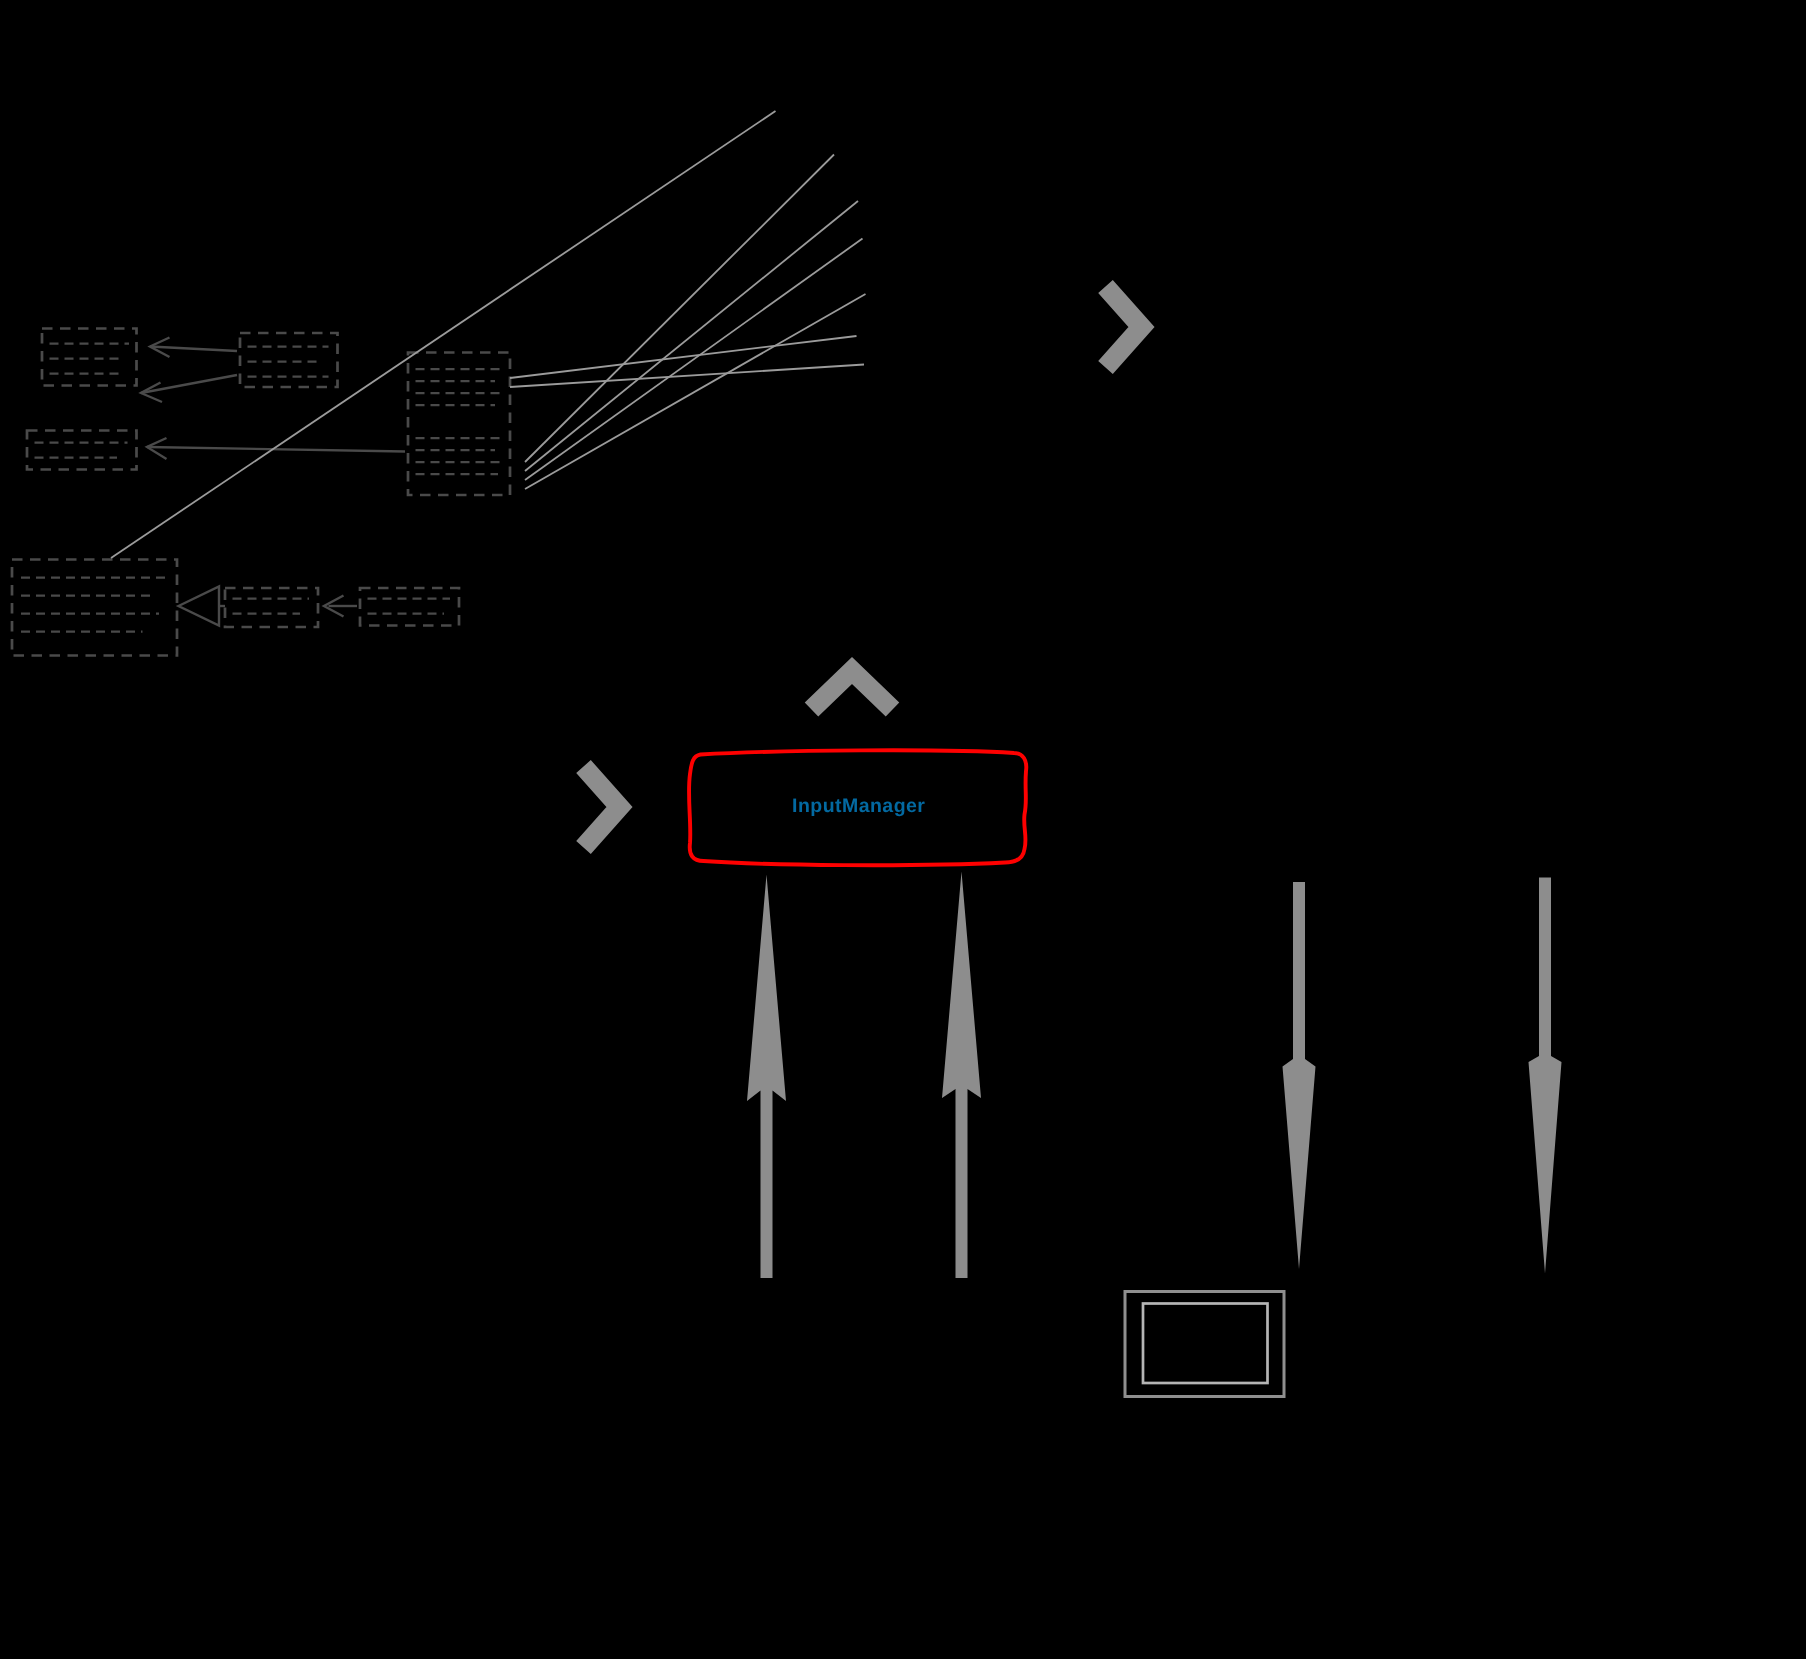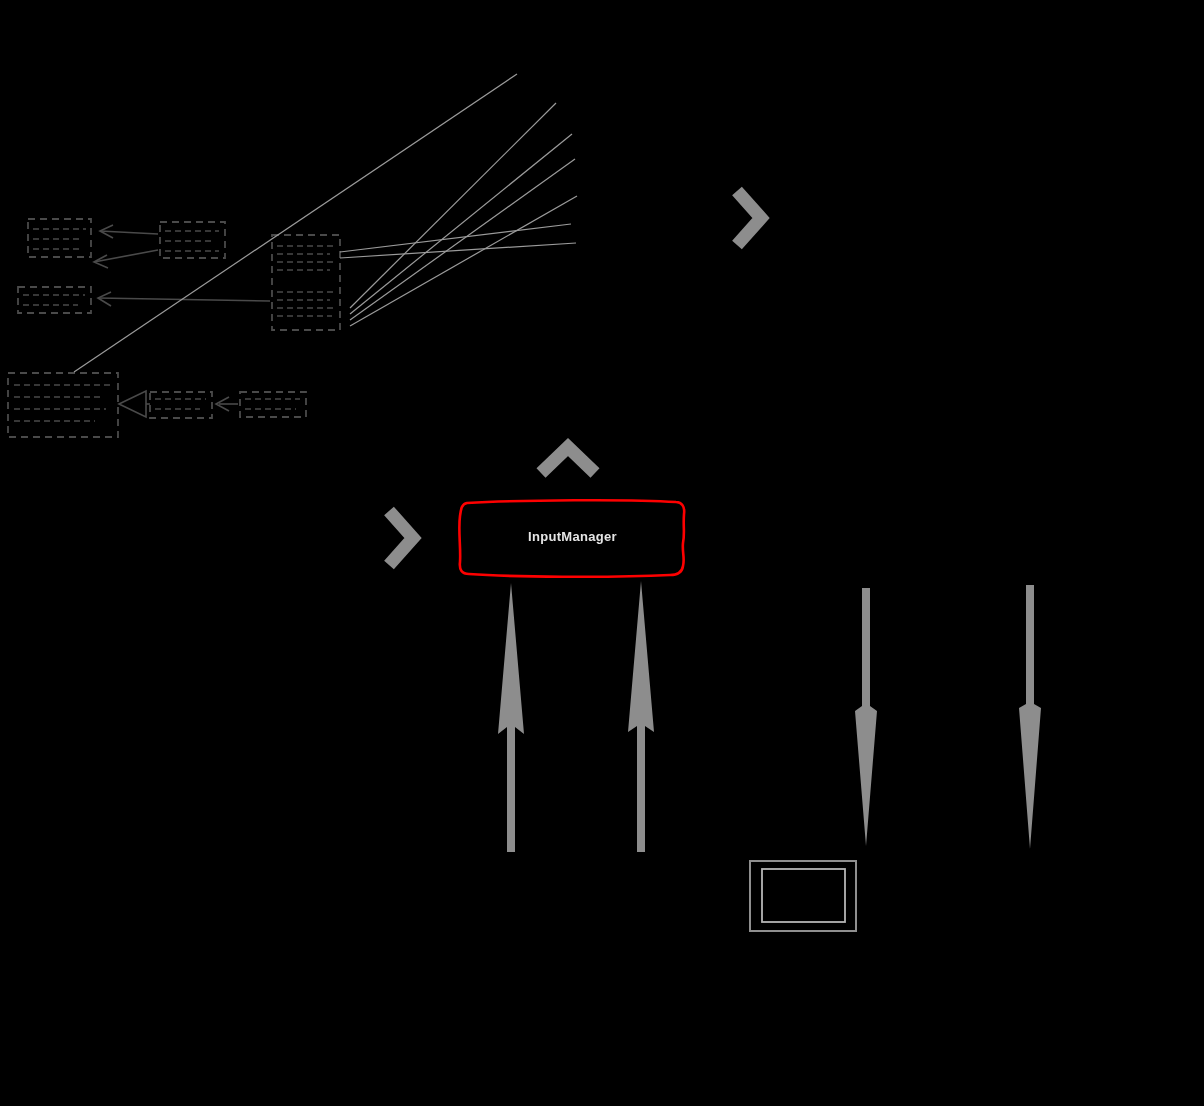--- a/index.html
+++ b/index.html
@@ -2,21 +2,21 @@
 <html><head>
 <meta charset="utf-8">
 <style>
   html,body{margin:0;padding:0;background:#000;}
   .canvas{position:relative;width:1204px;height:1106px;background:#000;overflow:hidden;}
   svg{position:absolute;left:0;top:0;}
   .im-label{
     position:absolute;left:459px;top:529px;width:227px;height:18px;
     text-align:center;
     font-family:"Liberation Sans",sans-serif;font-weight:bold;font-size:13px;
-    color:#e5e5e5;letter-spacing:.3px;
+    color:#0369a1;letter-spacing:.3px;
   }
 </style>
 </head>
 <body>
 
 <div class="canvas">
 
   <svg width="1204" height="1106" viewBox="0 0 1204 1106">
 
     <g fill="none" stroke="#4a4a4a" stroke-width="1.8" stroke-linecap="butt">

